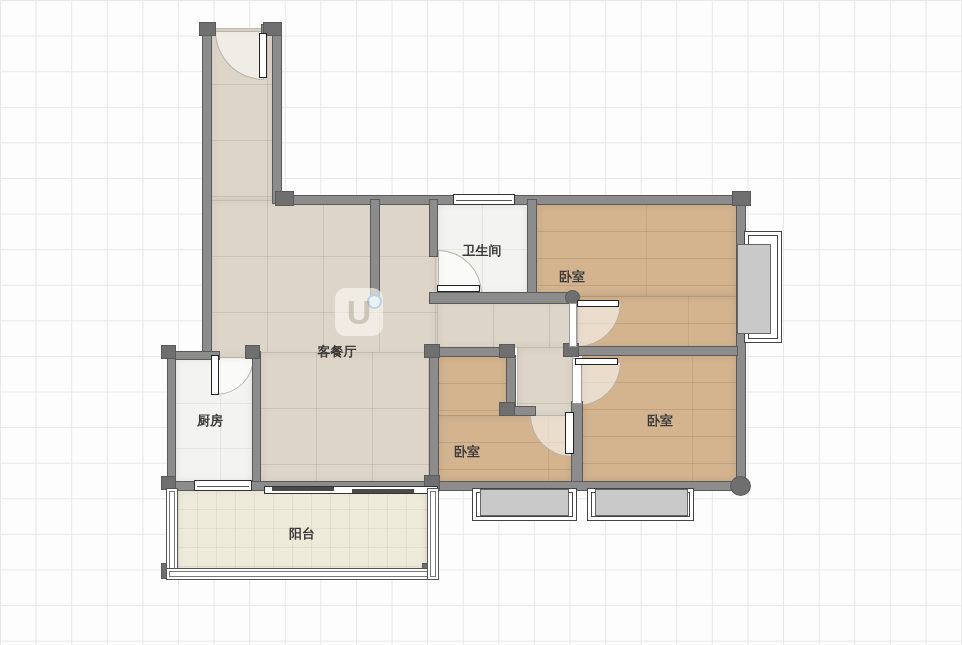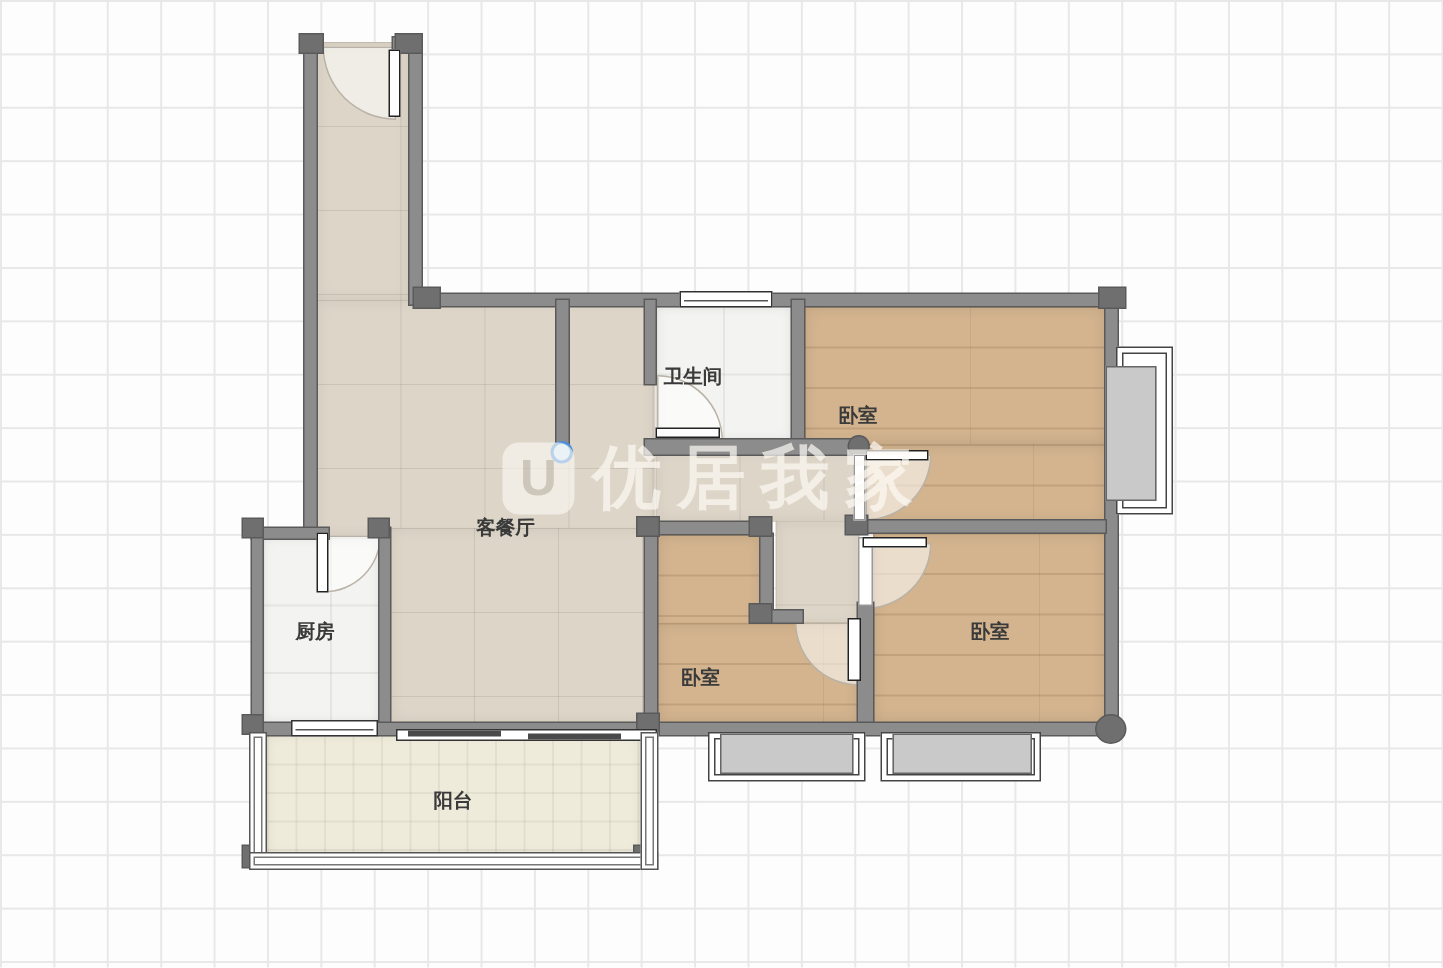--- a/index.html
+++ b/index.html
@@ -174,24 +174,23 @@
       <div></div>
     </div>
   <div class="abs rail" style="left:427px;top:488px;width:12px;height:92px">
       <div></div>
     </div>
 
   <div class="abs handle" style="left:367px;top:294px"></div>
 
   <div class="abs" id="watermark" style="left:335px;top:288px">
     <div id="wm-logo">U</div>
-    <div id="wm-text">优居我家</div>
   </div>
 
-  <div class="abs rlabel" style="left:462px;top:251px">卫生间</div>
+  <div class="abs rlabel" style="left:482px;top:251px">卫生间</div>
   <div class="abs rlabel" style="left:572px;top:277px">卧室</div>
   <div class="abs rlabel" style="left:337px;top:352px">客餐厅</div>
   <div class="abs rlabel" style="left:210px;top:421px">厨房</div>
   <div class="abs rlabel" style="left:467px;top:452px">卧室</div>
   <div class="abs rlabel" style="left:660px;top:421px">卧室</div>
   <div class="abs rlabel" style="left:302px;top:534px">阳台</div>
 
 </div>
 
 </body></html>

